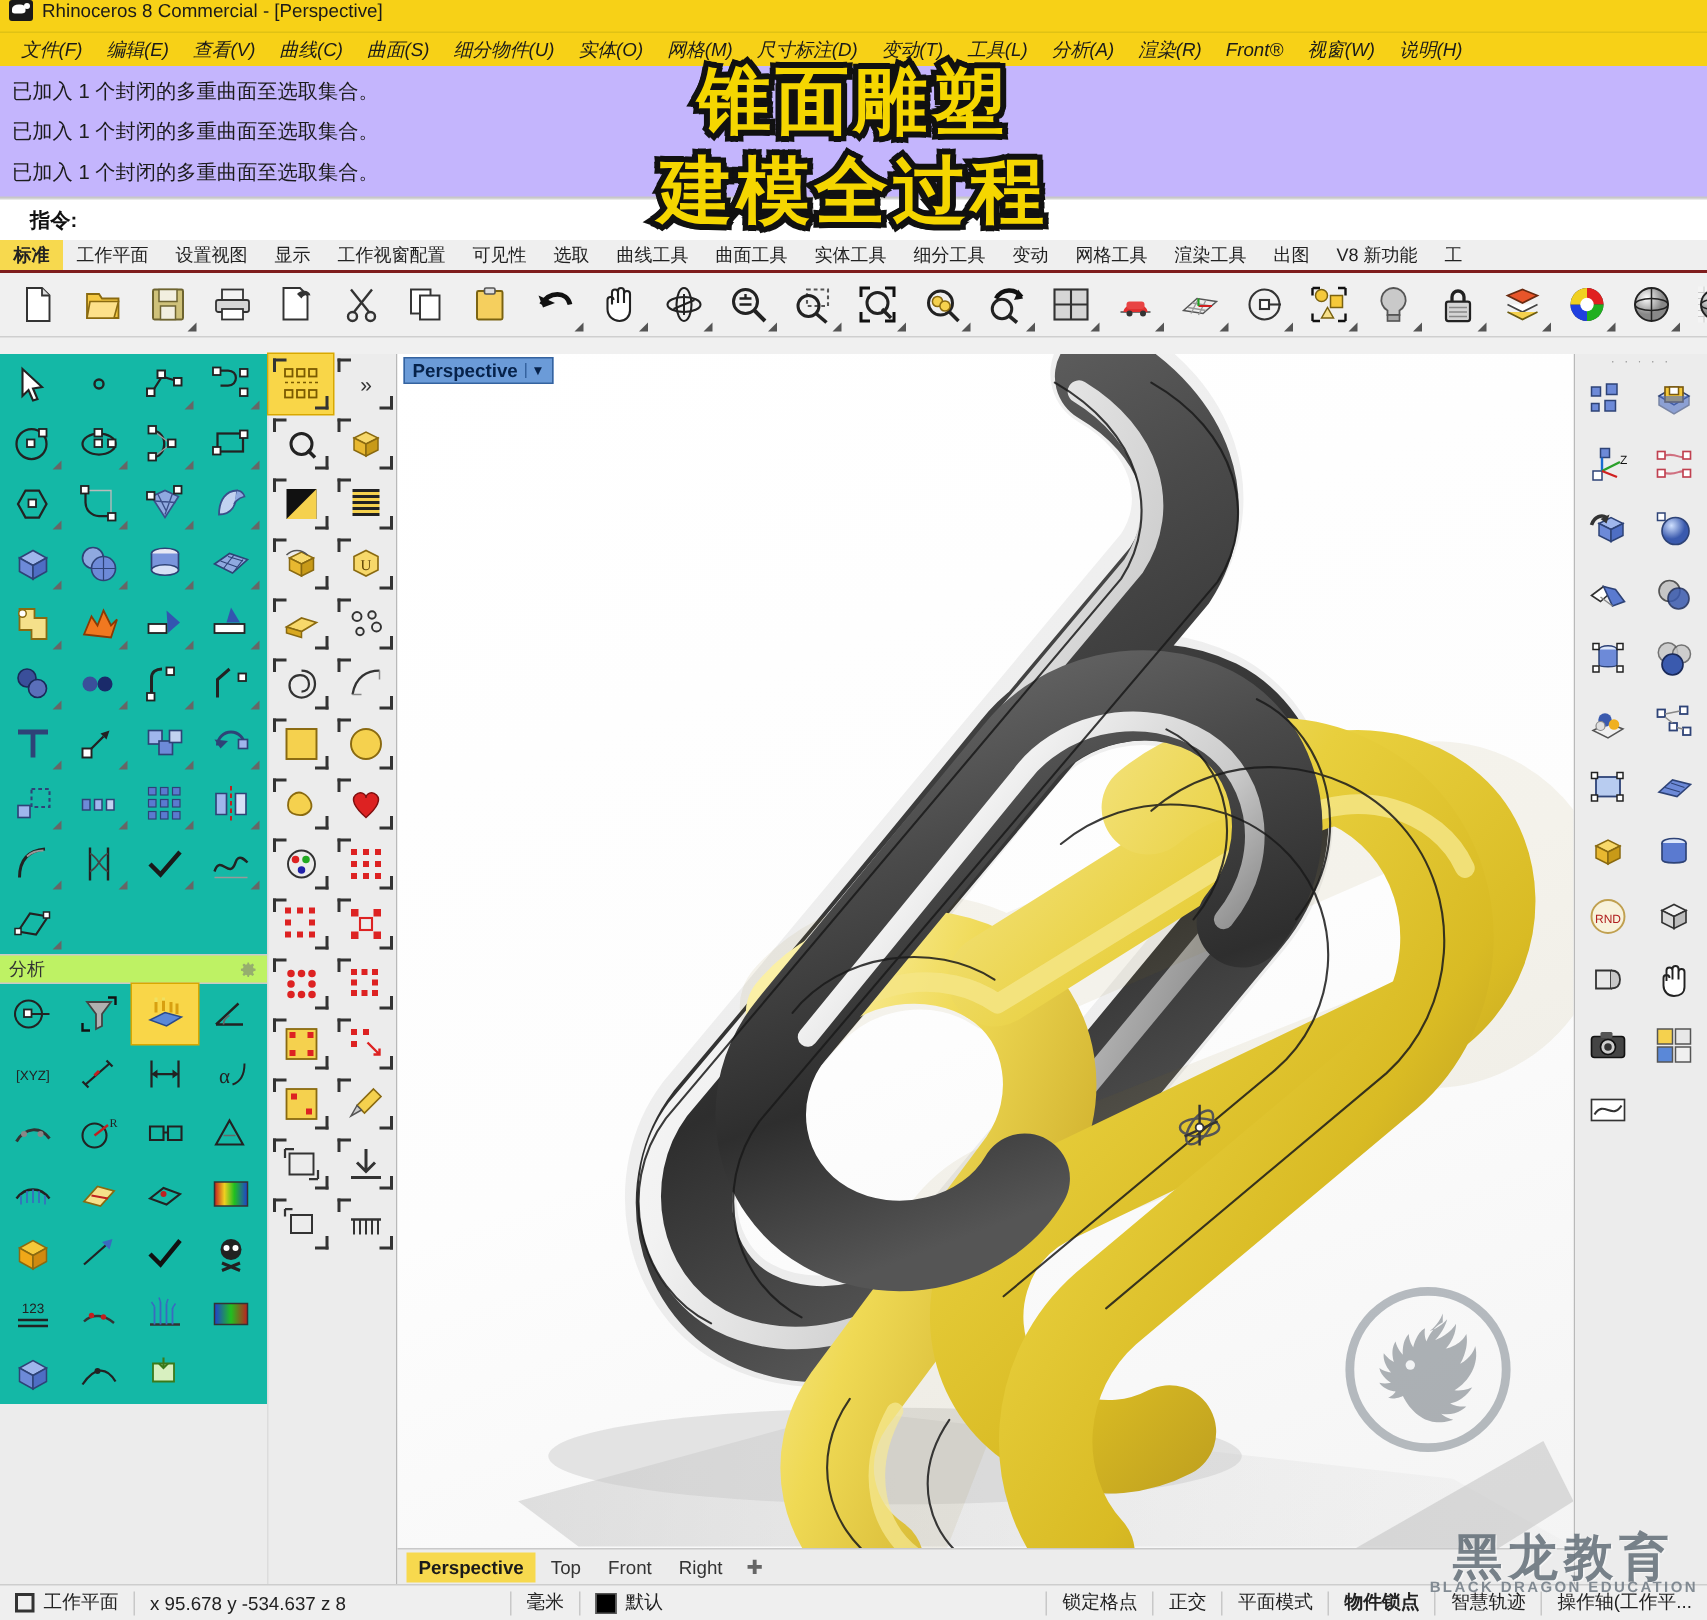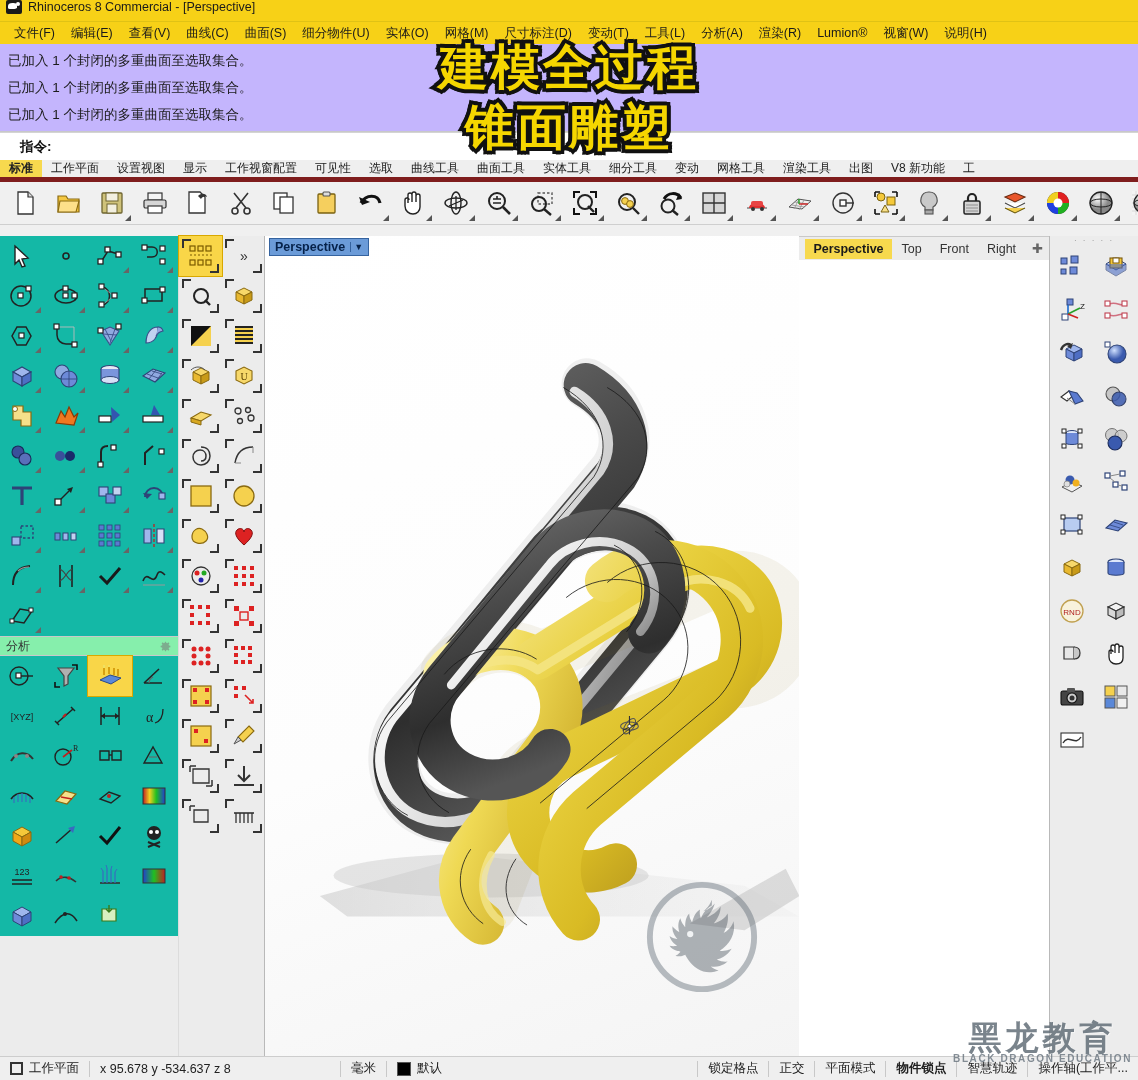--- a/index.html
+++ b/index.html
@@ -37,21 +37,21 @@
     background: #fff; border-radius: 50%;
   }
   .titlebar-text { font-size: 12.5px; color: #1a1a1a; white-space: nowrap; }
 
   
   .menubar {
     height: 22px; background: #f7d117;
     display: flex; align-items: center;
     padding-left: 6px; font-size: 12.5px; color: #1a1a1a;
   }
-  .menu-item { padding: 2px 8px; white-space: nowrap; cursor: default; }
+  .menu-item { padding: 2px 8px; white-space: nowrap; cursor: default; font-style: italic; }
 
   
   .cmdhistory {
     background: #c4b5fd; padding: 3px 8px 0 8px;
     border-bottom: 1px solid #c8c8c8;
     height: 88px;
   }
   .cmdline-hist {
     font-size: 13.5px; color: #1c1c1c; line-height: 27px;
     white-space: nowrap;
@@ -66,21 +66,21 @@
     flex: 1; border: none; outline: none; font-size: 13.5px;
     background: transparent; margin-left: 2px;
     font-family: "Liberation Sans", sans-serif;
   }
 
   
   .tabbar {
     height: 22px; background: #efefef;
     display: flex; align-items: stretch;
     font-size: 12px; color: #222;
-    border-bottom: 5px solid #7f1d1d;
+    border-bottom: 2px solid #7f1d1d;
     overflow: hidden;
   }
   .tab {
     padding: 2px 9px; display: flex; align-items: center;
     white-space: nowrap; cursor: default;
   }
   .tab.active { background: #f7d94e; font-weight: bold; }
 
   
   .maintoolbar {
@@ -118,21 +118,21 @@
     width: 44px; height: 40px; position: relative;
     display: flex; align-items: center; justify-content: center;
     cursor: default;
   }
   .pal-btn.flyout::after {
     content: ""; position: absolute; right: 3px; bottom: 3px;
     border-left: 6px solid transparent; border-bottom: 6px solid #666;
   }
 
   .panel-header {
-    height: 20px; background: #86efac; border-top: 1px solid #c9c9c9;
+    height: 20px; background: #bef264; border-top: 1px solid #c9c9c9;
     border-bottom: 1px solid #c9c9c9;
     display: flex; align-items: center; justify-content: space-between;
     padding: 0 6px; font-size: 12px; color: #333;
   }
   .gear-ic { width: 13px; height: 13px; opacity: .55; }
 
   
   .col-toolbar {
     width: 86px; background: #ececec;
     display: grid; grid-template-columns: repeat(2, 43px);
@@ -149,21 +149,21 @@
   .col-btn .corner::before, .col-btn .corner::after {
     content: ""; position: absolute; width: 7px; height: 7px;
   }
   .col-btn .corner::before { left: 0; top: 0; border-left: 2px solid #333; border-top: 2px solid #333; }
   .col-btn .corner::after { right: 0; bottom: 0; border-right: 2px solid #333; border-bottom: 2px solid #333; }
 
   
   .viewport-wrap {
     flex: 1; position: relative; background: #fff;
     border-left: 1px solid #b9b9b9; border-right: 1px solid #b9b9b9;
-    display: flex;  justify-content: flex-end;
+    display: flex; flex-direction: column; justify-content: flex-end;
   }
   .viewport {
     flex: 1; position: relative; overflow: hidden;
     background: linear-gradient(160deg,#ffffff 0%,#fdfdfd 55%,#f4f4f4 100%);
   }
   .vp-title {
     position: absolute; left: 4px; top: 2px; z-index: 6;
     display: flex; align-items: center;
     background: #6b9bd8; color: #06224a;
     border: 1px solid #35639f;
@@ -271,21 +271,21 @@
       <div class="menu-item">曲线(C)</div>
       <div class="menu-item">曲面(S)</div>
       <div class="menu-item">细分物件(U)</div>
       <div class="menu-item">实体(O)</div>
       <div class="menu-item">网格(M)</div>
       <div class="menu-item">尺寸标注(D)</div>
       <div class="menu-item">变动(T)</div>
       <div class="menu-item">工具(L)</div>
       <div class="menu-item">分析(A)</div>
       <div class="menu-item">渲染(R)</div>
-      <div class="menu-item">Lumion®</div>
+      <div class="menu-item">Front®</div>
       <div class="menu-item">视窗(W)</div>
       <div class="menu-item">说明(H)</div>
     </div>
 
   <div class="cmdhistory" id="cmdhistory">
       <div class="cmdline-hist">已加入 1 个封闭的多重曲面至选取集合。</div>
       <div class="cmdline-hist">已加入 1 个封闭的多重曲面至选取集合。</div>
       <div class="cmdline-hist">已加入 1 个封闭的多重曲面至选取集合。</div>
     </div>
   <div class="cmdprompt-wrap">
@@ -1646,21 +1646,21 @@
         <div class="sb-sep"></div>
         <div class="sb-cell sb-bold">物件锁点</div>
         <div class="sb-sep"></div>
         <div class="sb-cell">智慧轨迹</div>
         <div class="sb-sep"></div>
         <div class="sb-cell">操作轴(工作平...</div>
       </div>
   </div>
 
   <div class="overlay-title">
+    <div class="overlay-line">锥面雕塑</div>
     <div class="overlay-line">建模全过程</div>
-    <div class="overlay-line">锥面雕塑</div>
   </div>
 
   <div class="wm-text">
     <div class="wm-cn">黑龙教育</div>
     <div class="wm-en">BLACK DRAGON EDUCATION</div>
   </div>
 </div>
 
 </body></html>

